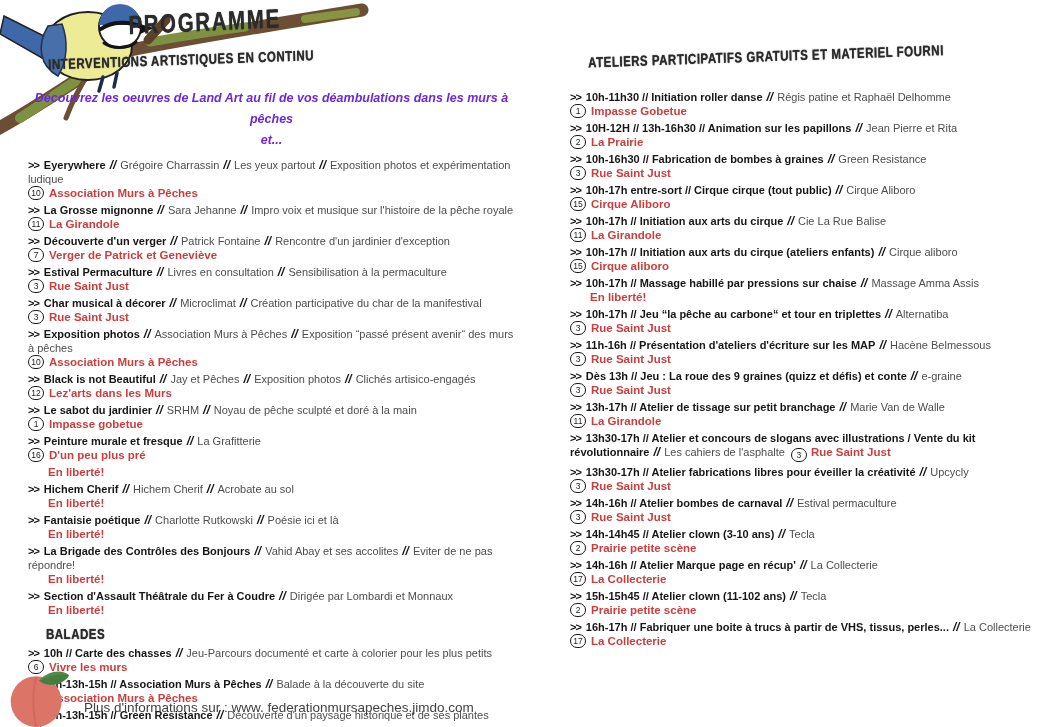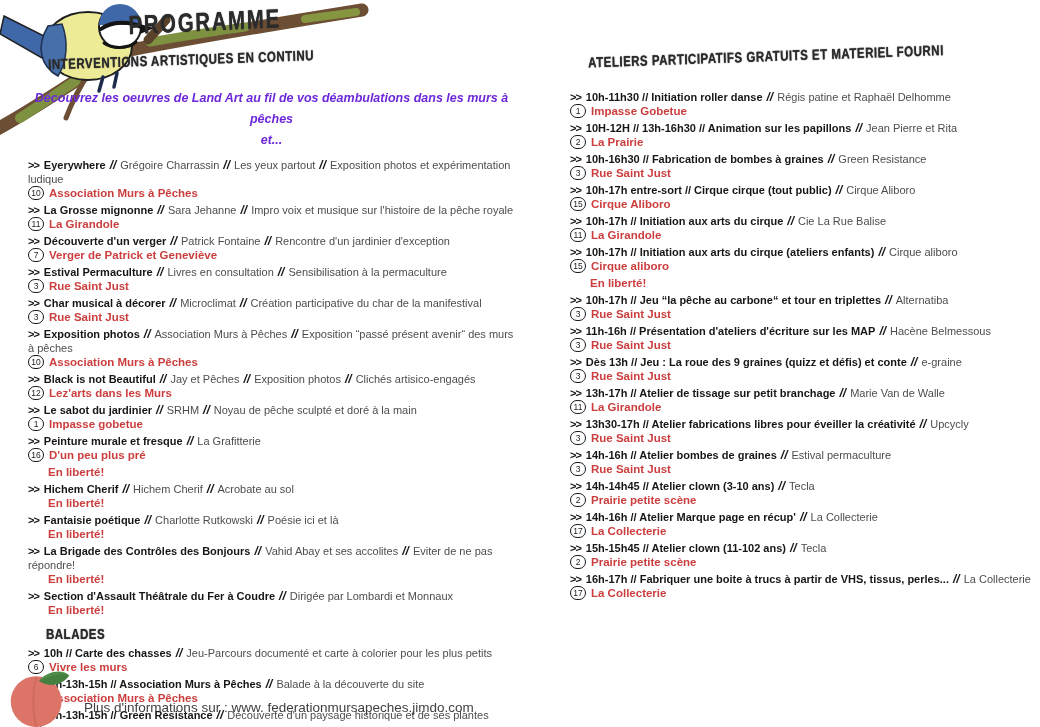--- a/index.html
+++ b/index.html
@@ -225,20 +225,21 @@
         </div>
       </div>
       <div class="item">
         <div class="l1"><span class="chev">&gt;&gt;</span><span class="ti">10h-17h // Initiation aux arts du cirque (ateliers enfants)</span><span class="sep">//</span><span class="de">Cirque aliboro</span></div>
         <div class="l2">
           <span class="badge">15</span>
           <span class="loc">Cirque aliboro</span>
         </div>
       </div>
       <div class="item">
+        <div class="l1"><span class="chev">&gt;&gt;</span><span class="ti">10h-17h // Massage habillé par pressions sur chaise</span><span class="sep">//</span><span class="de">Massage Amma Assis</span></div>
         <div class="l2 free">
           <span class="loc">En liberté!</span>
         </div>
       </div>
       <div class="item">
         <div class="l1"><span class="chev">&gt;&gt;</span><span class="ti">10h-17h // Jeu “la pêche au carbone“ et tour en triplettes</span><span class="sep">//</span><span class="de">Alternatiba</span></div>
         <div class="l2">
           <span class="badge">3</span>
           <span class="loc">Rue Saint Just</span>
         </div>
@@ -258,28 +259,31 @@
         </div>
       </div>
       <div class="item">
         <div class="l1"><span class="chev">&gt;&gt;</span><span class="ti">13h-17h // Atelier de tissage sur petit branchage</span><span class="sep">//</span><span class="de">Marie Van de Walle</span></div>
         <div class="l2">
           <span class="badge">11</span>
           <span class="loc">La Girandole</span>
         </div>
       </div>
       <div class="item">
+        <div class="l1"><span class="chev">&gt;&gt;</span><span class="ti">13h30-17h // Atelier et concours de slogans avec illustrations / Vente du kit révolutionnaire</span><span class="sep">//</span><span class="de">Les cahiers de l'asphalte</span><span class="badge inline">3</span><span class="loc">Rue Saint Just</span></div>
+      </div>
+      <div class="item">
         <div class="l1"><span class="chev">&gt;&gt;</span><span class="ti">13h30-17h // Atelier fabrications libres pour éveiller la créativité</span><span class="sep">//</span><span class="de">Upcycly</span></div>
         <div class="l2">
           <span class="badge">3</span>
           <span class="loc">Rue Saint Just</span>
         </div>
       </div>
       <div class="item">
-        <div class="l1"><span class="chev">&gt;&gt;</span><span class="ti">14h-16h // Atelier bombes de graines</span><span class="sep">//</span><span class="de">Estival permaculture</span></div>
+        <div class="l1"><span class="chev">&gt;&gt;</span><span class="ti">14h-16h // Atelier bombes de carnaval</span><span class="sep">//</span><span class="de">Estival permaculture</span></div>
         <div class="l2">
           <span class="badge">3</span>
           <span class="loc">Rue Saint Just</span>
         </div>
       </div>
       <div class="item">
         <div class="l1"><span class="chev">&gt;&gt;</span><span class="ti">14h-14h45 // Atelier clown (3-10 ans)</span><span class="sep">//</span><span class="de">Tecla</span></div>
         <div class="l2">
           <span class="badge">2</span>
           <span class="loc">Prairie petite scène</span>

